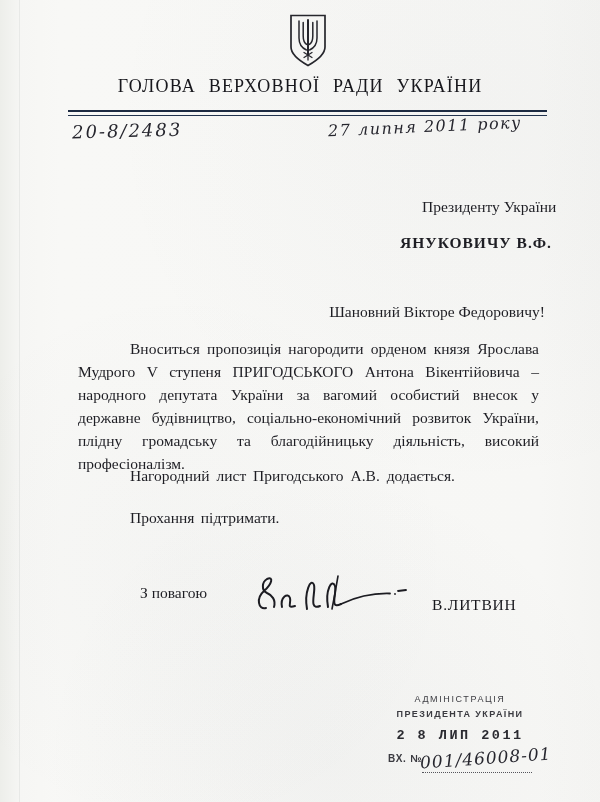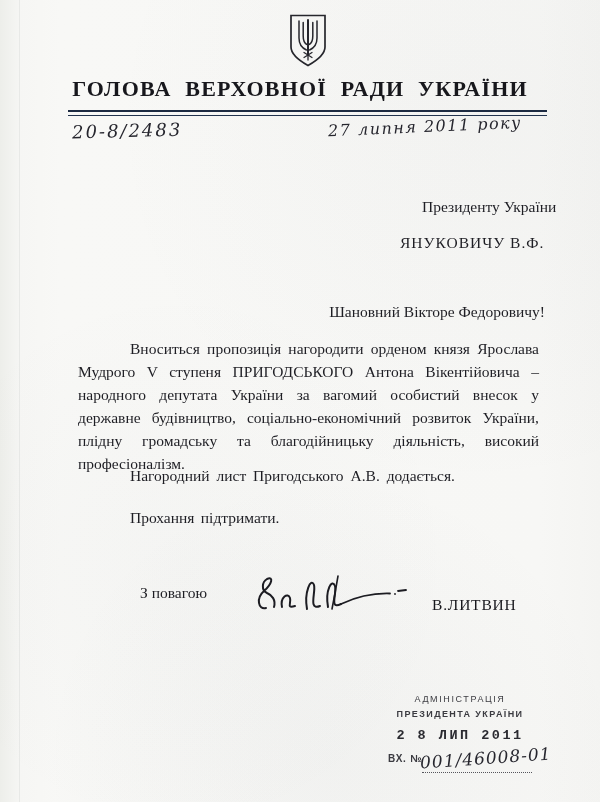--- a/index.html
+++ b/index.html
@@ -23,22 +23,22 @@
     position:absolute;left:19px;top:0;width:1px;height:802px;
     background:rgba(60,70,70,0.07);
   }
   
   .emblem{
     position:absolute;left:288px;top:14px;width:40px;height:53px;
   }
   .lh-title{
     position:absolute;left:0;top:76px;width:600px;
     text-align:center;
-    font-weight:bold;
-    font-size:22px;
+    font-weight:normal;
+    font-size:18px;
     letter-spacing:1.2px;
     word-spacing:7px;
     color:#17171c;
   }
   .lh-rule{
     position:absolute;left:68px;top:110px;width:479px;height:3px;
     border-top:2.5px solid #1d2b42;
     border-bottom:1.5px solid #22334e;
   }
   
@@ -53,21 +53,21 @@
     transform:rotate(-1.5deg);
   }
   .reg-date{
     position:absolute;left:328px;top:117px;
     font-size:16px;letter-spacing:1.5px;
     transform:rotate(-2.5deg);
   }
   
   .recipient{position:absolute;left:400px;top:198px;width:180px;}
   .recipient .r1{font-size:15.5px;margin-left:22px;}
-  .recipient .r2{font-size:15.5px;letter-spacing:1px;margin-top:18px;}
+  .recipient .r2{font-size:15.5px;letter-spacing:1px;margin-top:18px;font-weight:bold;}
   
   .salutation{
     position:absolute;left:85px;top:303px;width:460px;
     text-align:right;font-size:15.5px;
   }
   .para{
     position:absolute;left:78px;width:461px;
     font-size:15.5px;line-height:23px;
     text-align:justify;text-indent:52px;
     word-spacing:2.5px;

